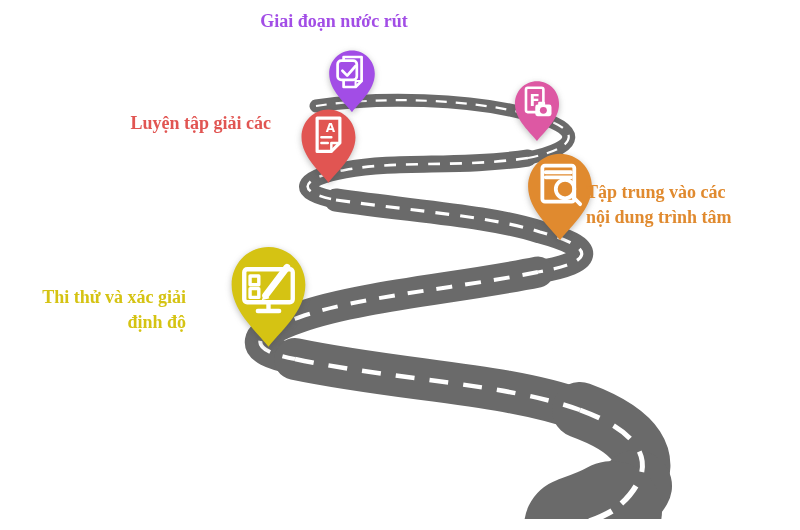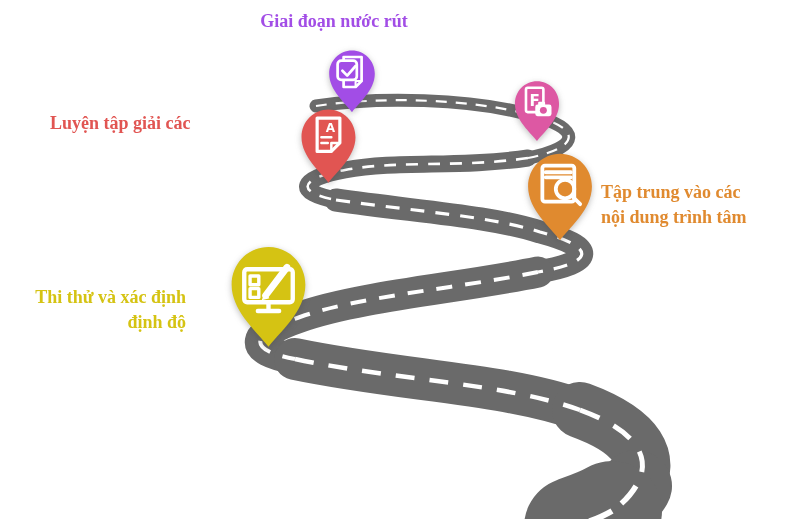--- a/index.html
+++ b/index.html
@@ -13,22 +13,22 @@
   .pin-orange{left:518px;top:146px;width:84px;height:97px;}
   .pin-red{left:293px;top:103px;width:71px;height:82px;}
   .pin-pink{left:508px;top:76px;width:58px;height:67px;}
   .pin-purple{left:322px;top:45px;width:60px;height:69px;}
   .label{
     position:absolute;font-weight:700;font-size:18px;line-height:25px;
     letter-spacing:0px;
     font-family:Liberation Serif, serif;
   }
   .label-yellow{left:8px;top:285px;width:178px;text-align:right;color:#d5c313;}
-  .label-orange{left:601px;top:180px;width:178px;text-align:left;color:#e08a2f;}
-  .label-red{left:50px;top:111px;width:221px;text-align:left;color:#e15552;}
+  .label-orange{left:586px;top:180px;width:178px;text-align:left;color:#e08a2f;}
+  .label-red{left:50px;top:111px;width:221px;text-align:right;color:#e15552;}
   .label-pink{left:576px;top:45px;width:175px;text-align:left;color:#dd58a3;}
   .label-purple{left:214px;top:9px;width:240px;text-align:center;color:#a24de6;}
   .icon-stroke{stroke:#fff;fill:none;stroke-linecap:round;stroke-linejoin:round;}
   .icon-text{fill:#fff;font-weight:700;font-family:"DejaVu Sans","Liberation Sans",sans-serif;}
 </style>
 </head>
 <body>
 
 <div class="canvas">
 
@@ -109,21 +109,21 @@
     <path d="M50,112 C40,98 12,76 12,48 C12,26 29,9 50,9 C71,9 88,26 88,48 C88,76 60,98 50,112 Z" fill="#a24de6"></path>
     <g class="icon-stroke" stroke-width="4.5">
       <path d="M36,20 h30 v40 l-10,10 h-20 z"></path>
       <path d="M66,60 h-10 v10" stroke-width="3.5"></path>
       <rect x="26" y="26" width="32" height="32" rx="6" stroke="#fff" fill="#a24de6"></rect>
       <path d="M34,43 l8,8 14,-16"></path>
     </g>
   </svg>
 
   <div class="label label-yellow">
-    <div>Thi thử và xác định</div>
+    <div>Thi thử và xác giải</div>
     <div>định độ</div>
   </div>
 
   <div class="label label-orange">
     <div>Tập trung vào các</div>
     <div>nội dung trình tâm</div>
   </div>
 
   <div class="label label-red">
     <div>Luyện tập giải các</div>

